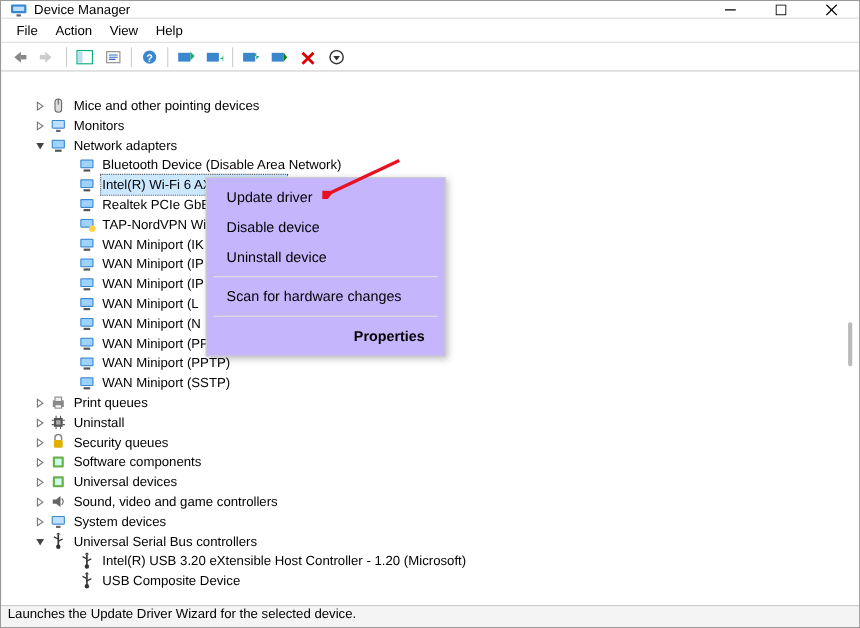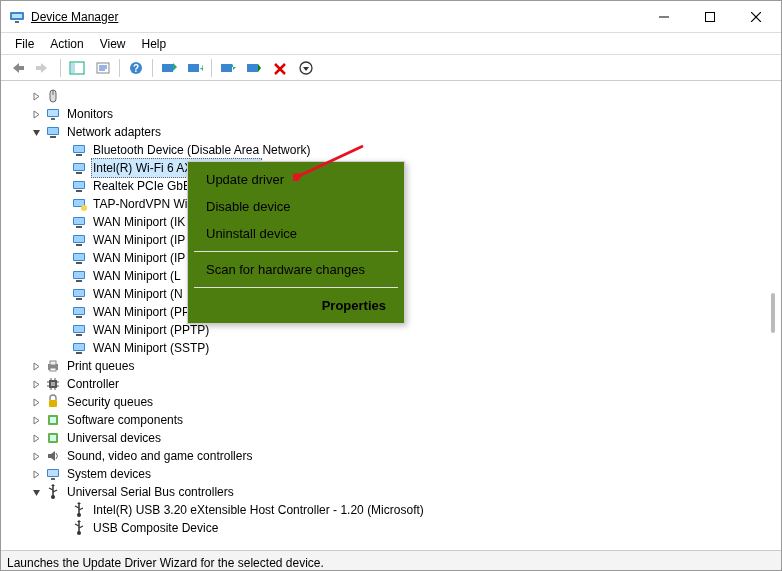--- a/index.html
+++ b/index.html
@@ -1,37 +1,37 @@
 <!DOCTYPE html>
 <html><head>
 <meta charset="utf-8">
 <style>
 * { box-sizing: border-box; margin: 0; padding: 0; }
 body { font-family: "Segoe UI", Tahoma, sans-serif; font-size: 12px; background: #fff; width: 782px; height: 571px; overflow: hidden; position: relative; border: 1px solid #999; }
-.titlebar { height: 32px; display: flex; align-items: center; padding: 0 2px 0 8px; background: #fff; border-bottom: 1px solid #ddd; text-decoration: underline; }
+.titlebar { height: 16px; display: flex; align-items: center; padding: 0 2px 0 8px; background: #fff; border-bottom: 1px solid #ddd; }
 .titlebar .app-icon { width: 16px; height: 16px; margin-right: 6px; }
 .titlebar .title { flex: 1; font-size: 12px; }
 .titlebar .win-btns { display: flex; }
 .titlebar .win-btn { width: 46px; height: 30px; display: flex; align-items: center; justify-content: center; font-size: 14px; }
 .menubar { height: 22px; display: flex; align-items: center; padding: 0 6px; gap: 0; border-bottom: 1px solid #ddd; }
 .menubar .menu-item { padding: 2px 8px; font-size: 12px; }
 .toolbar { height: 26px; display: flex; align-items: center; padding: 0 4px; gap: 0; border-bottom: 1px solid #ccc; }
 .toolbar .tb-btn { width: 24px; height: 22px; display: flex; align-items: center; justify-content: center; margin: 0 1px; }
 .toolbar .sep { width: 1px; height: 18px; background: #ccc; margin: 0 3px; }
 .tree { position: absolute; top: 82px; left: 4px; right: 6px; bottom: 22px; overflow: auto; padding: 4px 0 4px 10px; background: #fff; }
 .tree-scroll-indicator { position: absolute; right: 0; top: 210px; width: 4px; height: 40px; background: #bbb; border-radius: 2px; }
 .node { display: flex; align-items: center; height: 18px; line-height: 18px; white-space: nowrap; }
 .node .expander { width: 14px; height: 14px; display: inline-flex; align-items: center; justify-content: center; color: #555; font-size: 10px; margin-right: 2px; }
 .node .icon { width: 16px; height: 16px; display: inline-flex; align-items: center; justify-content: center; margin-right: 4px; }
 .node .label { padding: 0 2px; }
 .node .label.selected { background: #cce8ff; border: 1px dotted #666; padding: 0 1px; }
 .indent-1 { padding-left: 14px; }
 .indent-2 { padding-left: 40px; }
-.statusbar { position: absolute; bottom: 0; left: 0; right: 0; height: 20px; border-top: 1px solid #ccc; display: flex; align-items: flex-end; padding: 0 6px; font-size: 12px; background: #f4f4f4; }
-.context-menu { position: absolute; left: 186px; top: 160px; width: 218px; background: #4d7c0f; border: 1px solid #ccc; box-shadow: 2px 2px 6px rgba(0,0,0,0.25); padding: 4px 0; z-index: 50; }
+.statusbar { position: absolute; bottom: 0; left: 0; right: 0; height: 20px; border-top: 1px solid #ccc; display: flex; align-items: flex-start; padding: 0 6px; font-size: 12px; background: #f4f4f4; }
+.context-menu { position: absolute; left: 186px; top: 160px; width: 218px; background: #c4b5fd; border: 1px solid #ccc; box-shadow: 2px 2px 6px rgba(0,0,0,0.25); padding: 4px 0; z-index: 50; }
 .context-menu .cm-item { padding: 6px 18px; font-size: 13px; }
 .context-menu .cm-item.bold { font-weight: 600; text-align: right; }
 .context-menu .cm-sep { height: 1px; background: #e0e0e0; margin: 4px 6px; }
 .arrow-annotation { position: absolute; left: 292px; top: 140px; z-index: 60; pointer-events: none; }
 svg { display: block; }
 </style>
 </head>
 <body>
 
 <div class="titlebar">
@@ -151,20 +151,21 @@
           <svg width="9" height="9">
             <path d="M2 1 L7 4.5 L2 8 Z" fill="none" stroke="#777" stroke-width="1"></path>
           </svg>
         </span>
         <span class="icon">
           <svg width="16" height="16" viewBox="0 0 16 16">
             <rect x="5" y="2" width="6" height="12" rx="3" fill="#ddd" stroke="#666"></rect>
             <line x1="8" y1="2" x2="8" y2="7" stroke="#666"></line>
           </svg>
         </span>
+        <span class="label">Mice and other pointing devices</span>
       </div>
       <div class="node indent-1">
         <span class="expander">
           <svg width="9" height="9">
             <path d="M2 1 L7 4.5 L2 8 Z" fill="none" stroke="#777" stroke-width="1"></path>
           </svg>
         </span>
         <span class="icon">
           <svg width="16" height="16" viewBox="0 0 16 16">
             <rect x="2" y="3" width="12" height="8" rx="1" fill="#3a87cf"></rect>
@@ -349,21 +350,21 @@
             <line x1="2" y1="6" x2="4" y2="6" stroke="#555"></line>
             <line x1="2" y1="10" x2="4" y2="10" stroke="#555"></line>
             <line x1="12" y1="6" x2="14" y2="6" stroke="#555"></line>
             <line x1="12" y1="10" x2="14" y2="10" stroke="#555"></line>
             <line x1="6" y1="2" x2="6" y2="4" stroke="#555"></line>
             <line x1="10" y1="2" x2="10" y2="4" stroke="#555"></line>
             <line x1="6" y1="12" x2="6" y2="14" stroke="#555"></line>
             <line x1="10" y1="12" x2="10" y2="14" stroke="#555"></line>
           </svg>
         </span>
-        <span class="label">Controller</span>
+        <span class="label">Uninstall</span>
       </div>
       <div class="node indent-1">
         <span class="expander">
           <svg width="9" height="9">
             <path d="M2 1 L7 4.5 L2 8 Z" fill="none" stroke="#777" stroke-width="1"></path>
           </svg>
         </span>
         <span class="icon">
           <svg width="16" height="16" viewBox="0 0 16 16">
             <rect x="4" y="6" width="8" height="7" rx="1" fill="#e2b100"></rect>

